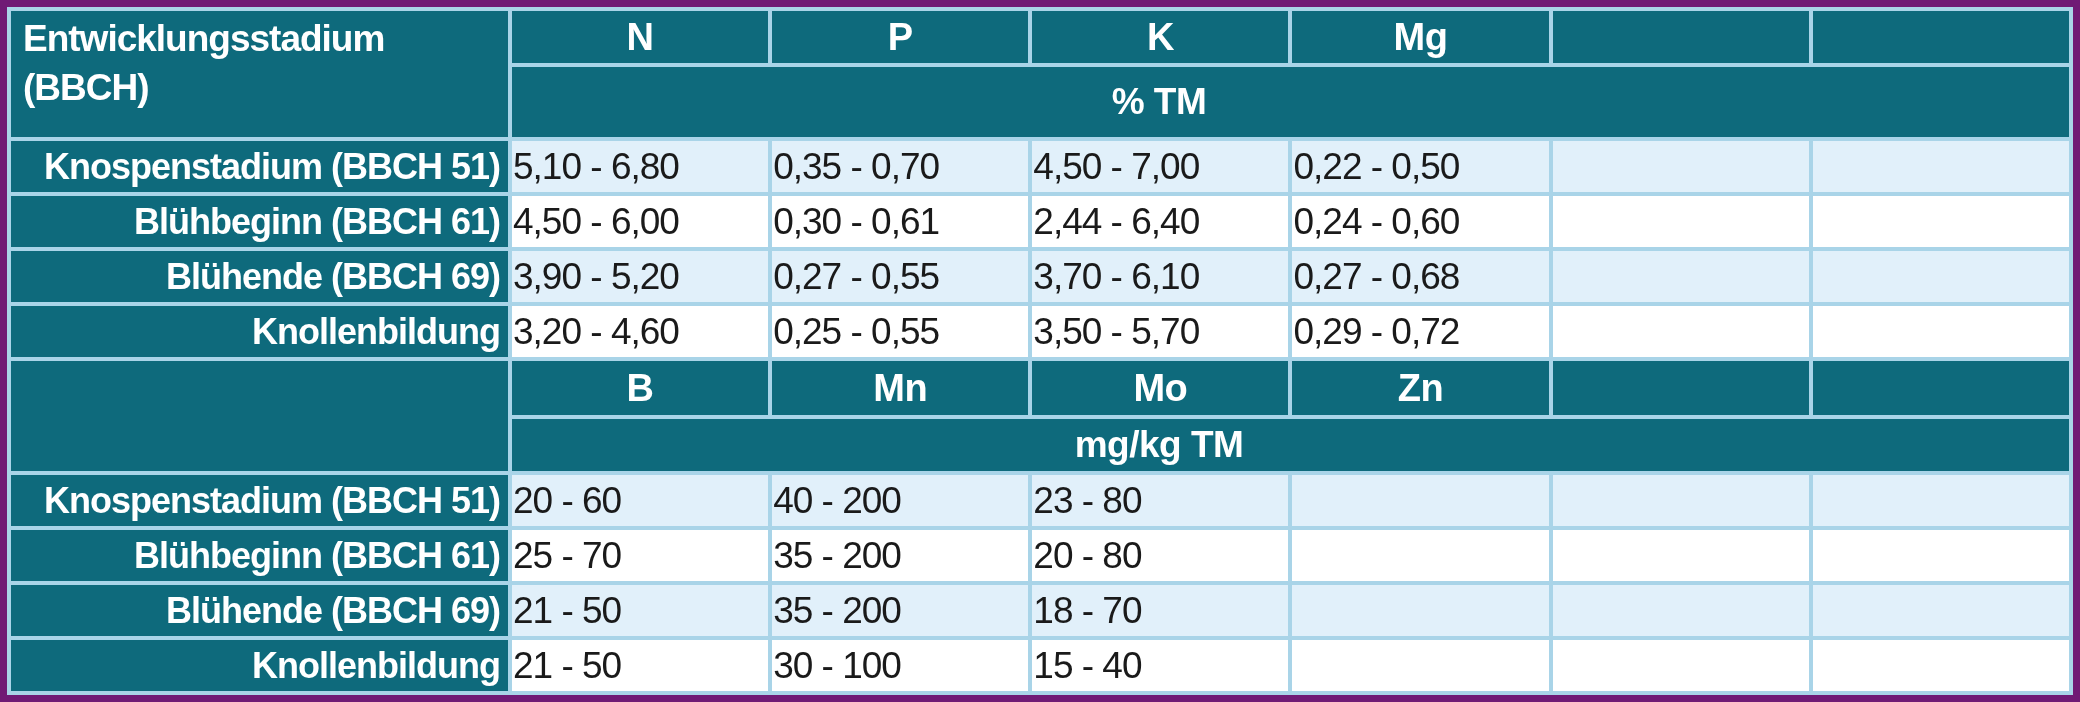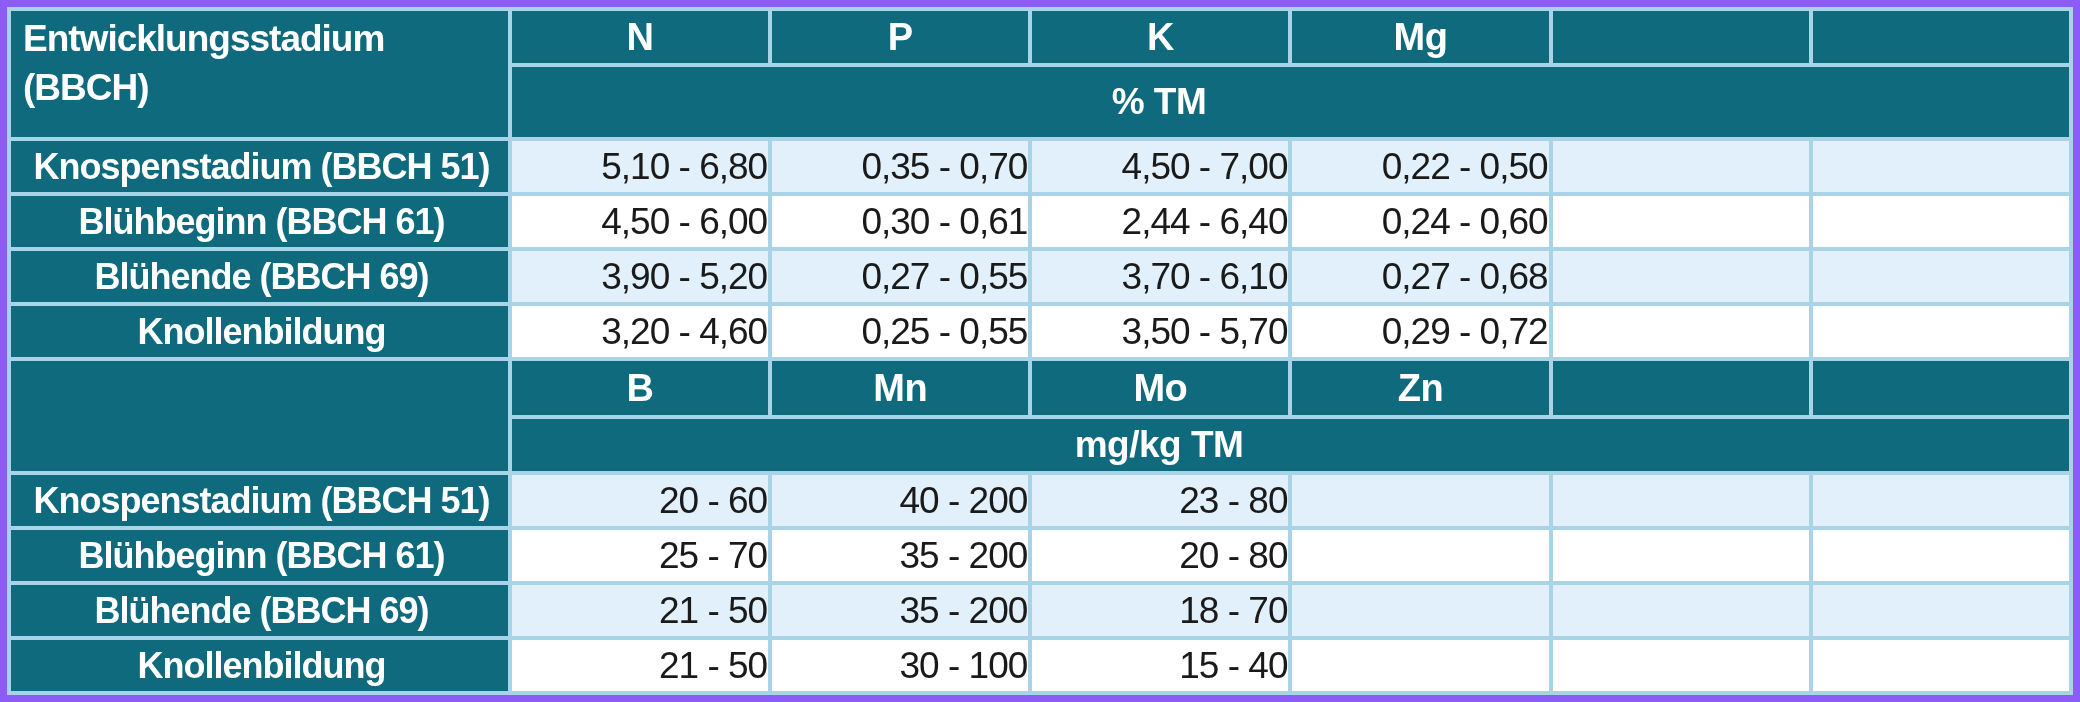--- a/index.html
+++ b/index.html
@@ -1,20 +1,20 @@
 <!DOCTYPE html>
 <html><head>
 <meta charset="utf-8">
 <style>
   html, body { margin: 0; padding: 0; background: #ffffff; }
   .wrap {
     width: 2080px;
     height: 702px;
     box-sizing: border-box;
-    border: 7px solid #8b5cf6;
+    border: 7px solid #701a75;
     background: #a9d4e8;
     font-family: "Liberation Sans", "DejaVu Sans", sans-serif;
   }
   table.nutri {
     width: 100%;
     height: 100%;
     table-layout: fixed;
     border-collapse: separate;
     border-spacing: 4px;
     background: #a9d4e8; 
@@ -49,31 +49,31 @@
   td.unit {
     text-align: center;
     vertical-align: middle;
     padding-right: 264px;
     font-size: 37px;
     font-weight: bold;
     letter-spacing: -0.5px;
   }
   
   th.rlabel {
-    text-align: center;
+    text-align: right;
     vertical-align: middle;
     padding: 0 8px 0 12px;
     font-size: 36px;
     font-weight: bold;
     letter-spacing: -1px;
     white-space: nowrap;
   }
   
   td.val {
-    text-align: right;
+    text-align: left;
     vertical-align: middle;
     font-size: 37px;
     letter-spacing: -1px;
     color: #1a1a1a;
     background: #ffffff;
   }
   tr.alt td.val { background: #e1f0fa; }
 
   
   tr.r-sym   { height: 52px; }

